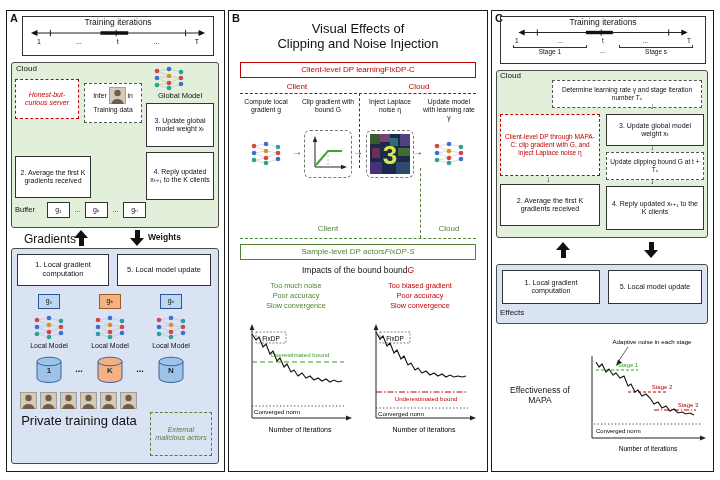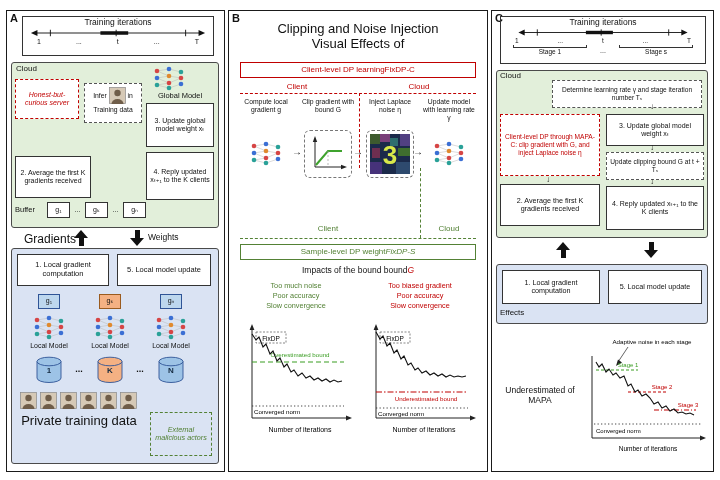--- a/index.html
+++ b/index.html
@@ -122,21 +122,21 @@
 
 <div class="p" style="left:24px;top:233px;font-weight:normal;font-size:12px">Gradients</div>
 <div class="tarrow" style="left:74px;top:230px">
     <div class="head-up"></div>
     <div class="stem"></div>
   </div>
 <div class="tarrow" style="left:130px;top:230px">
     <div class="stem"></div>
     <div class="head-down"></div>
   </div>
-<div class="p" style="left:148px;top:233px;font-weight:normal;font-size:8.5px">Weights</div>
+<div class="p" style="left:148px;top:233px;font-weight:bold;font-size:8.5px">Weights</div>
 
 <div class="p" style="left:11px;top:248px;width:208px;height:216px;background:#dae3f3;border:1px solid #4a4a4a;border-radius:3px"></div>
 
 <div class="bx" style="left:17px;top:254px;width:92px;height:32px;font-size:7.5px">
   <span>1. Local gradient computation</span>
 </div>
 <div class="bx" style="left:117px;top:254px;width:94px;height:32px;font-size:7.5px">
   <span>5. Local model update</span>
 </div>
 
@@ -270,22 +270,22 @@
       <path d="M2.5,17 a6,5 0 0 1 12,0 z" fill="#6f5d49"></path>
     </svg></div>
 
 <div class="p ctr" style="left:12px;top:414px;width:134px;font-size:13px">Private training data</div>
 
 <div class="bx db nbg" style="left:150px;top:412px;width:62px;height:44px;background:transparent;border-color:#538135;color:#538135;font-style:italic;font-size:7.2px">
   <span>External malicious actors</span>
 </div>
 
 <div class="p ctr" style="left:228px;top:22px;width:260px;font-size:13px;flex-direction:column">
+  <div>Visual Effects of</div>
   <div>Clipping and Noise Injection</div>
-  <div>Visual Effects of</div>
 </div>
 
 <div class="bx" style="left:240px;top:62px;width:236px;height:16px;border-color:#c00000;font-size:8px">
   <span class="red">Client-level DP learning </span>
   <span class="red" style="">FixDP-C</span>
 </div>
 
 <div class="p ctr red" style="left:267px;top:82px;width:60px;font-size:8px">Client</div>
 <div class="p ctr red" style="left:389px;top:82px;width:60px;font-size:8px">Cloud</div>
 
@@ -378,21 +378,21 @@
       <circle cx="17" cy="23" r="2.3" fill="#2aa198"></circle>
       <circle cx="29" cy="7" r="2.3" fill="#2aa198"></circle>
       <circle cx="29" cy="13" r="2.3" fill="#d64545"></circle>
       <circle cx="29" cy="19" r="2.3" fill="#3b6fd4"></circle>
     </svg></div>
 
 <div class="p ctr grn" style="left:298px;top:224px;width:60px;font-size:8px">Client</div>
 <div class="p ctr grn" style="left:419px;top:224px;width:60px;font-size:8px">Cloud</div>
 
 <div class="bx" style="left:240px;top:244px;width:236px;height:16px;border-color:#538135;font-size:8px">
-  <span class="grn">Sample-level DP weight </span>
+  <span class="grn">Sample-level DP actors </span>
   <span class="grn" style="font-style:italic">FixDP-S</span>
 </div>
 
 <div class="p ctr" style="left:228px;top:266px;width:260px;font-size:8.5px">
   <span>Impacts of the bound bound </span>
   <span class="red" style="font-style:italic">G</span>
 </div>
 
 <div class="p ctr grn" style="left:240px;top:281px;width:112px;font-size:7.3px;flex-direction:column;line-height:1.35">
   <div>Too much noise</div>
@@ -508,21 +508,21 @@
 <div class="p" style="left:496px;top:264px;width:212px;height:60px;background:#dae3f3;border:1px solid #4a4a4a;border-radius:3px"></div>
 <div class="bx" style="left:502px;top:270px;width:98px;height:34px;font-size:7.2px">
   <span>1. Local gradient computation</span>
 </div>
 <div class="bx" style="left:608px;top:270px;width:94px;height:34px;font-size:7.2px">
   <span>5. Local model update</span>
 </div>
 <div class="p" style="left:500px;top:308px;font-size:8px">Effects</div>
 
 <div class="p ctr" style="left:498px;top:386px;width:84px;font-size:8.5px;flex-direction:column">
-  <div>Underestimated of</div>
+  <div>Effectiveness of</div>
   <div>MAPA</div>
 </div>
 
 <svg class="p" style="left:584px;top:334px" width="126" height="130" viewBox="0 0 126 130">
   <text x="68" y="10" font-size="6.2" text-anchor="middle">Adaptive noise in each stage</text>
   <line x1="44" y1="13" x2="34" y2="28" stroke="#222" stroke-width="0.7"></line>
   <polygon points="32,32 38,28.5 34,25.5" fill="#222"></polygon>
   <line x1="12" y1="36" x2="54" y2="36" stroke="#3a9d23" stroke-width="1.1" stroke-dasharray="3,2"></line>
   <text x="44" y="33" font-size="6" fill="#3a9d23" text-anchor="middle">Stage 1</text>
   <line x1="44" y1="58" x2="84" y2="58" stroke="#c00000" stroke-width="1.1" stroke-dasharray="3,2"></line>

